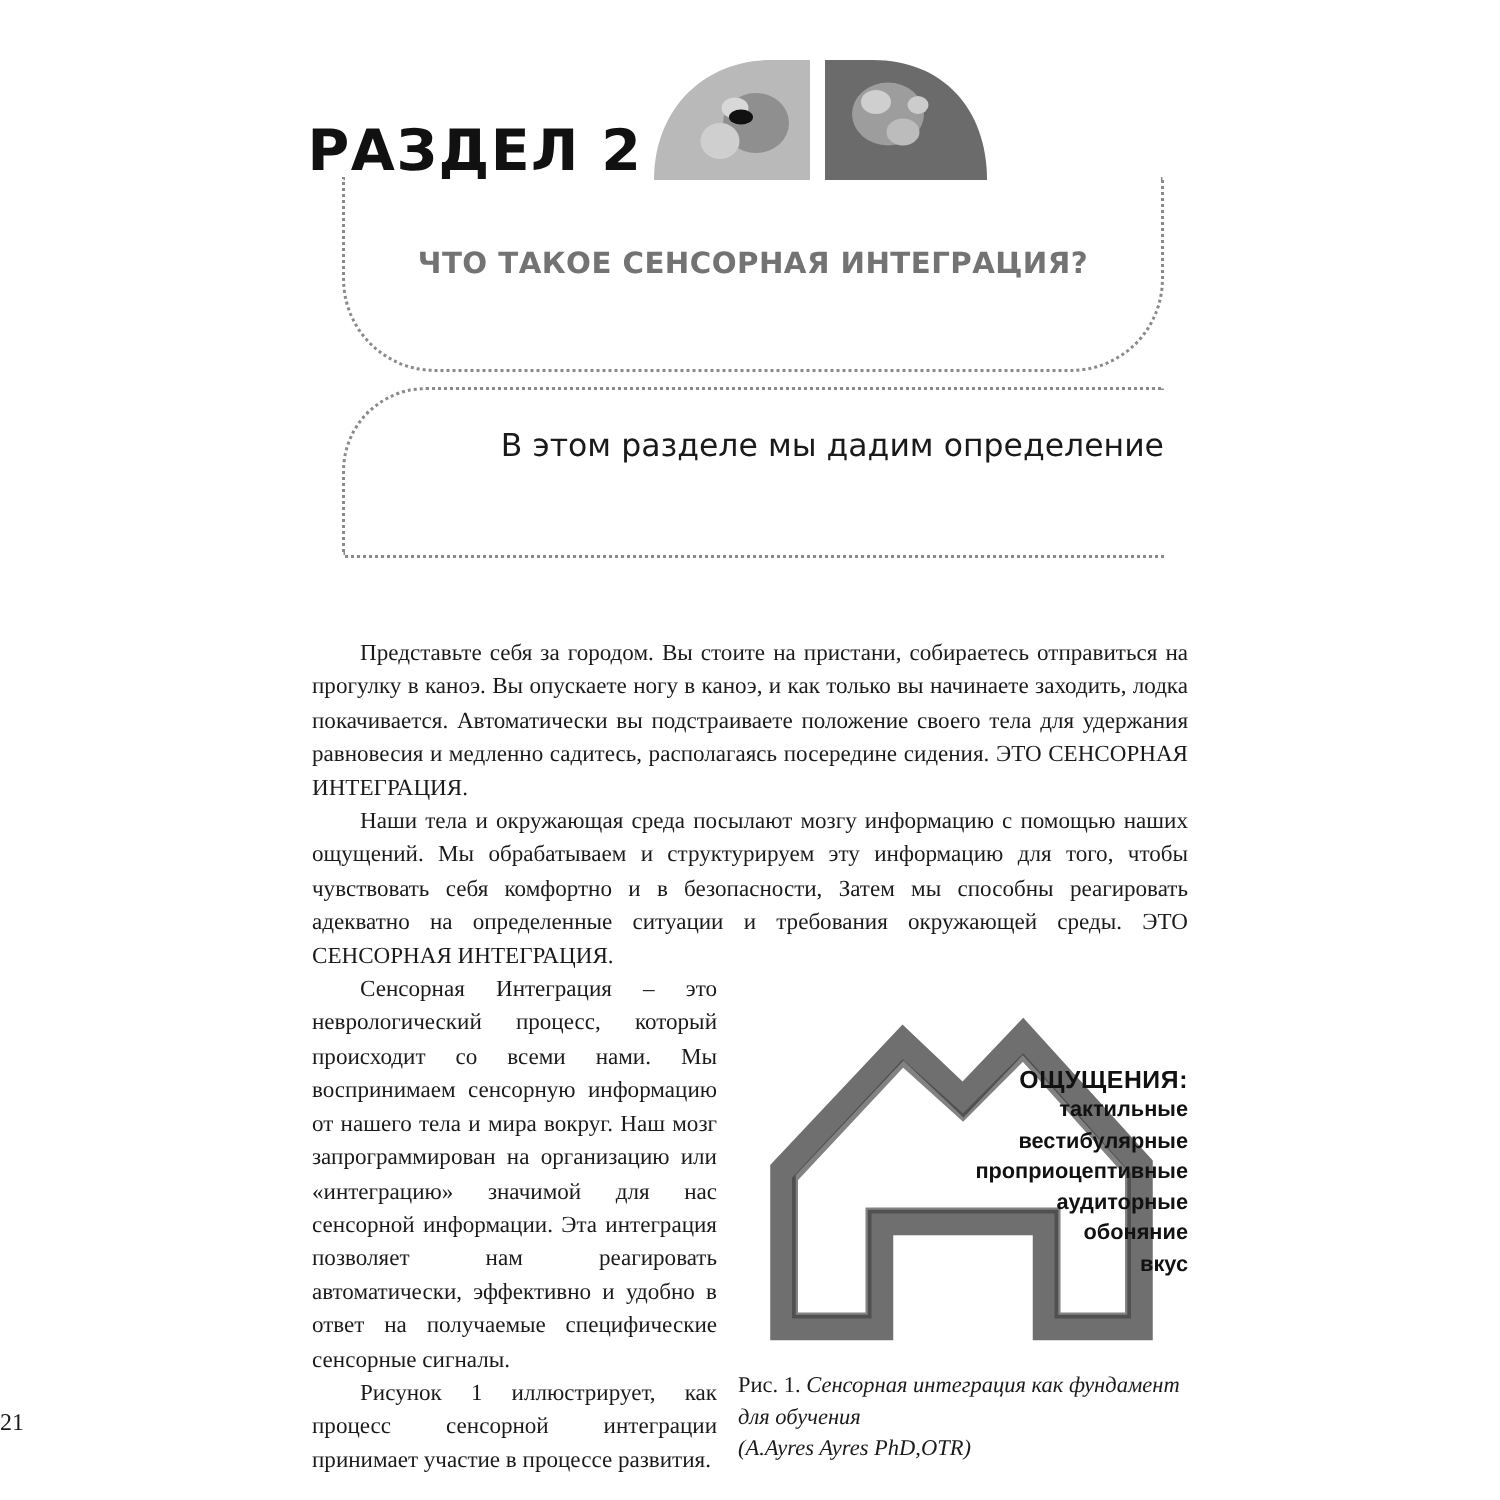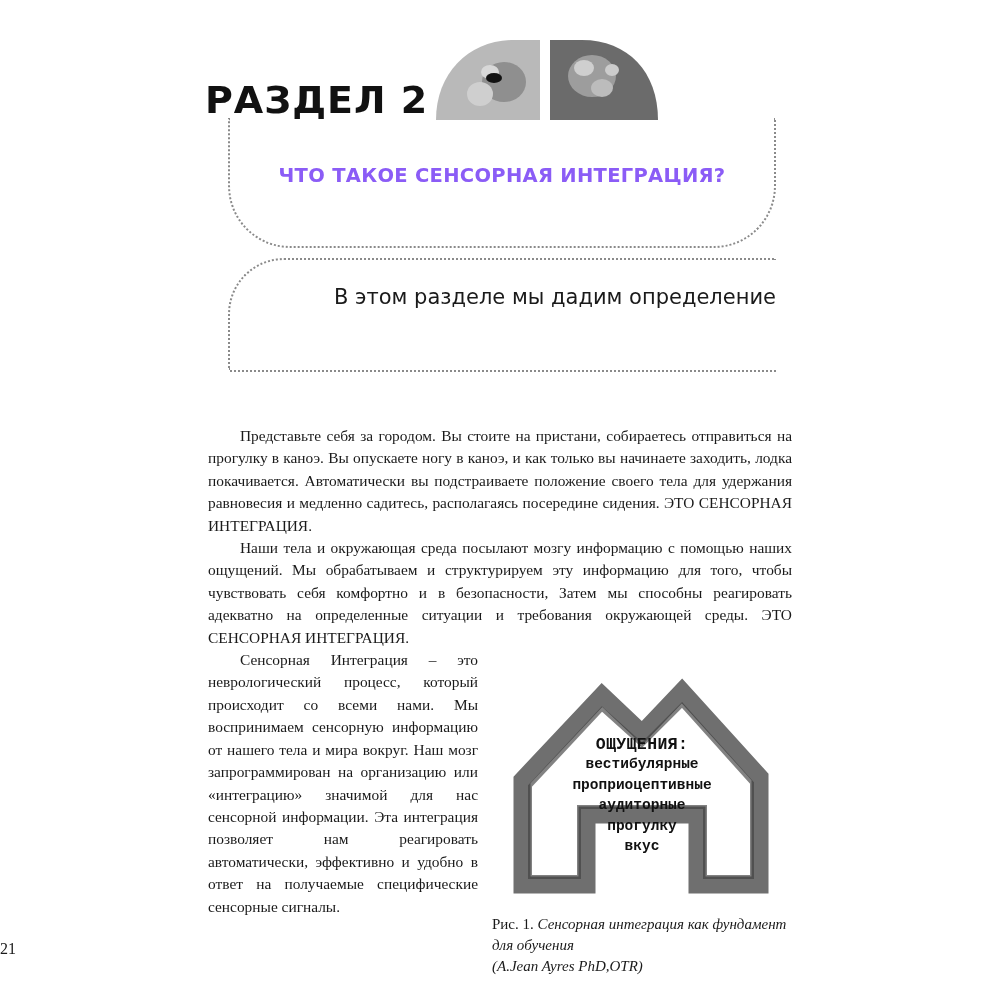--- a/index.html
+++ b/index.html
@@ -68,21 +68,21 @@
   .bubble-1-label {
     position: absolute;
     left: 0;
     top: 46px;
     width: 100%;
     text-align: center;
     font-family: "DejaVu Sans", sans-serif;
     font-weight: bold;
     font-size: 19.5px;
     letter-spacing: 0.3px;
-    color: #8b5cf6;
+    color: #737373;
   }
 
   .bubble-2 {
     left: 228px;
     top: 258px;
     width: 548px;
     height: 112px;
     border-radius: 56px 0 0 0;
     border-right: none;
     border-bottom: none;
@@ -156,24 +156,24 @@
   }
 
   .left-col-text p.para {
     text-align: justify;
   }
 
   
   .house-text {
     position: absolute;
     left: 0;
-    top: 80px;
+    top: 56px;
     width: 100%;
-    text-align: center;
-    font-family: Liberation Mono, monospace;
+    text-align: right;
+    font-family: Liberation Sans, sans-serif;
     color: #111111;
   }
   .house-text .head {
     font-weight: bold;
     font-size: 16.5px;
     letter-spacing: 0.4px;
   }
   .house-text .item {
     font-weight: bold;
     font-size: 14.5px;
@@ -248,33 +248,35 @@
               <path d="M30 125 L110 40 L150 78 L190 36 L268 122
                        L268 230 L205 230 L205 160 L95 160 L95 230 L30 230 Z"></path>
             </g>
             <g fill="none" stroke="#3f3f3f" stroke-width="4" stroke-linejoin="miter" opacity="0.65">
               <path d="M38 131 L110 54 L150 90 L190 50 L260 128
                        L260 222 L213 222 L213 152 L87 152 L87 222 L38 222 Z"></path>
             </g>
           </svg>
           <div class="house-text">
             <div class="head">ОЩУЩЕНИЯ:</div>
+            <div class="item">тактильные</div>
             <div class="item">вестибулярные</div>
             <div class="item">проприоцептивные</div>
             <div class="item">аудиторные</div>
-            <div class="item">прогулку</div>
+            <div class="item">обоняние</div>
             <div class="item">вкус</div>
           </div>
         </div>
         <div class="figure-caption">
           <span class="prefix">Рис. 1.</span><span> Сенсорная интеграция как фундамент для обучения</span>
-          <div>(A.Jean Ayres PhD,OTR)</div>
+          <div>(A.Ayres Ayres PhD,OTR)</div>
         </div>
       </div>
 
       <div class="left-col-text">
         <p class="para">Сенсорная Интеграция – это неврологический процесс, который происходит со всеми нами. Мы воспринимаем сенсорную информацию от нашего тела и мира вокруг. Наш мозг запрограммирован на организацию или «интеграцию» значимой для нас сенсорной информации. Эта интеграция позволяет нам реагировать автоматически, эффективно и удобно в ответ на получаемые специфические сенсорные сигналы.</p>
+        <p class="para">Рисунок 1 иллюстрирует, как процесс сенсорной интеграции принимает участие в процессе развития.</p>
       </div>
     </div>
   </div>
 
   <div class="page-number">21</div>
 </div>
 
 </body></html>

